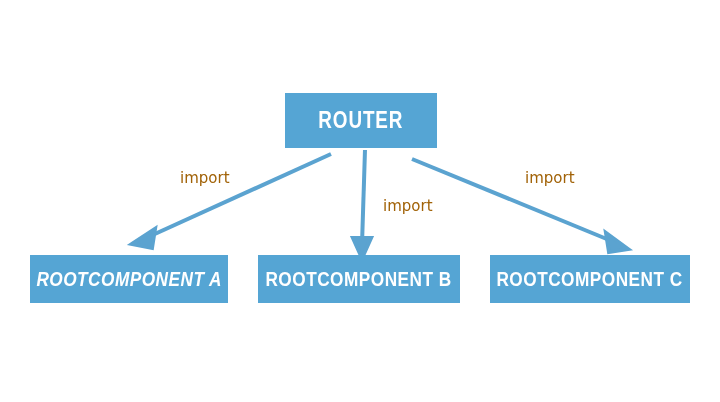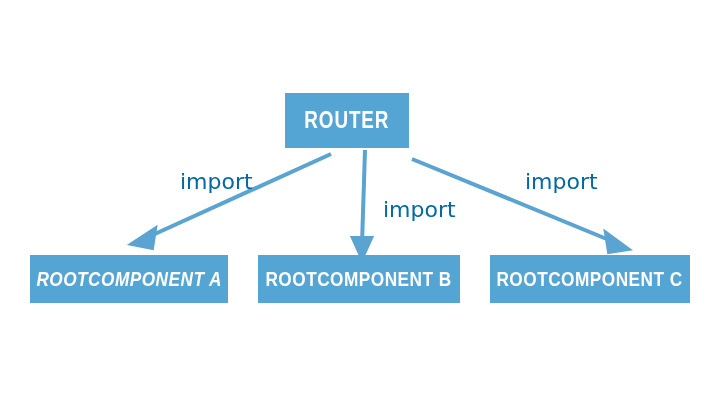--- a/index.html
+++ b/index.html
@@ -40,21 +40,21 @@
     font-weight: bold;
     font-stretch: condensed;
     letter-spacing: 0.4px;
     transform: scaleX(0.82);
     transform-origin: center center;
     white-space: nowrap;
   }
   #node-router {
     left: 285px;
     top: 93px;
-    width: 124px;
+    width: 152px;
     height: 55px;
   }
   #node-router .node-label {
     font-size: 23px;
     letter-spacing: 1.1px;
   }
   #node-root-a {
     left: 30px;
     top: 255px;
     width: 198px;
@@ -74,23 +74,23 @@
     height: 48px;
   }
   #node-root-a .node-label,
   #node-root-b .node-label,
   #node-root-c .node-label {
     font-size: 21px;
     letter-spacing: 0.6px;
   }
   .edge-label {
     position: absolute;
-    color: #0369a1;
+    color: #a16207;
     font-family: "DejaVu Sans", sans-serif;
-    font-size: 22px;
+    font-size: 15px;
     font-weight: normal;
     white-space: nowrap;
   }
   #edge-label-left {
     left: 180px;
     top: 169px;
   }
   #edge-label-center {
     left: 383px;
     top: 197px;

